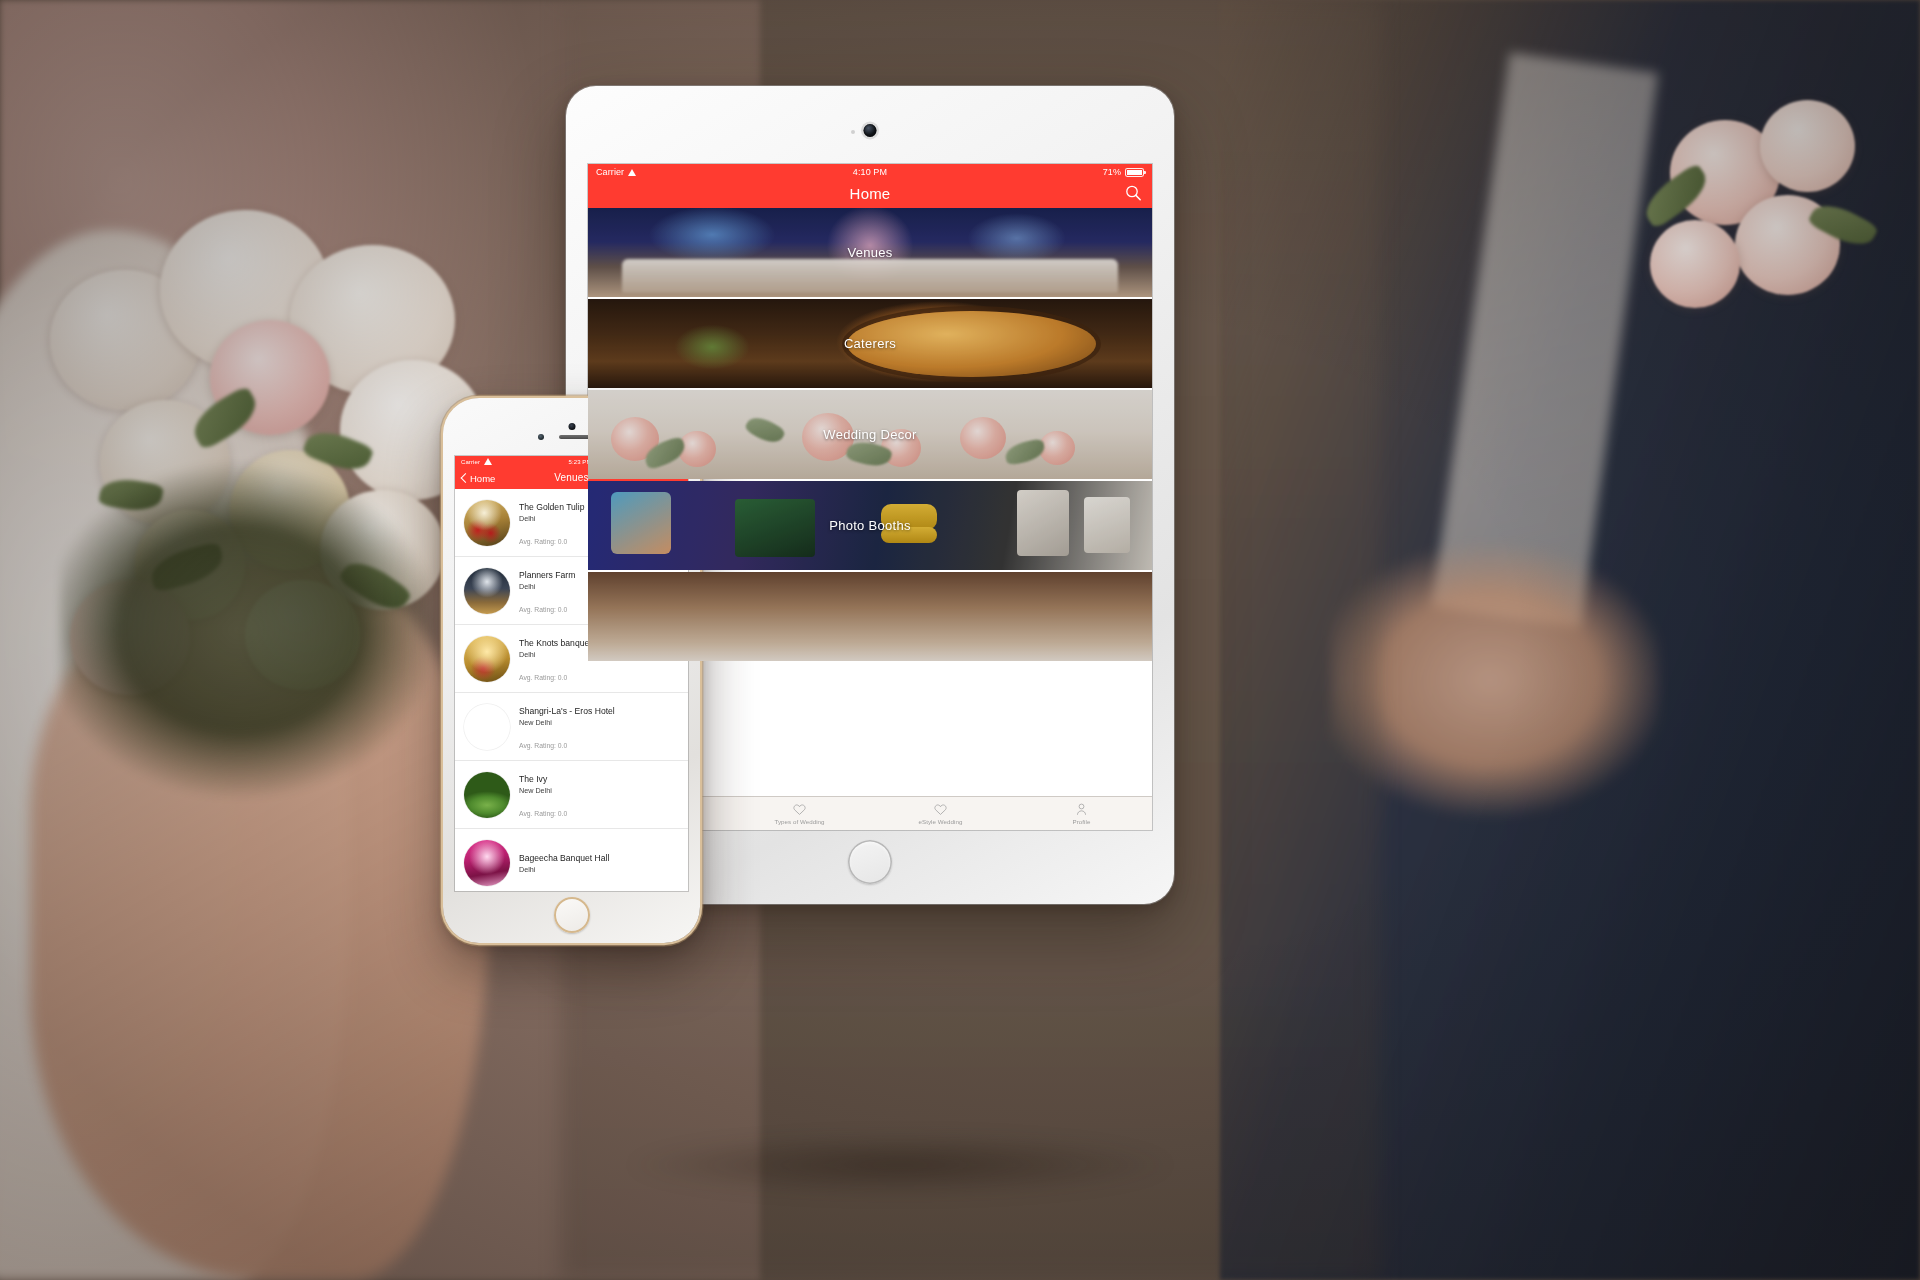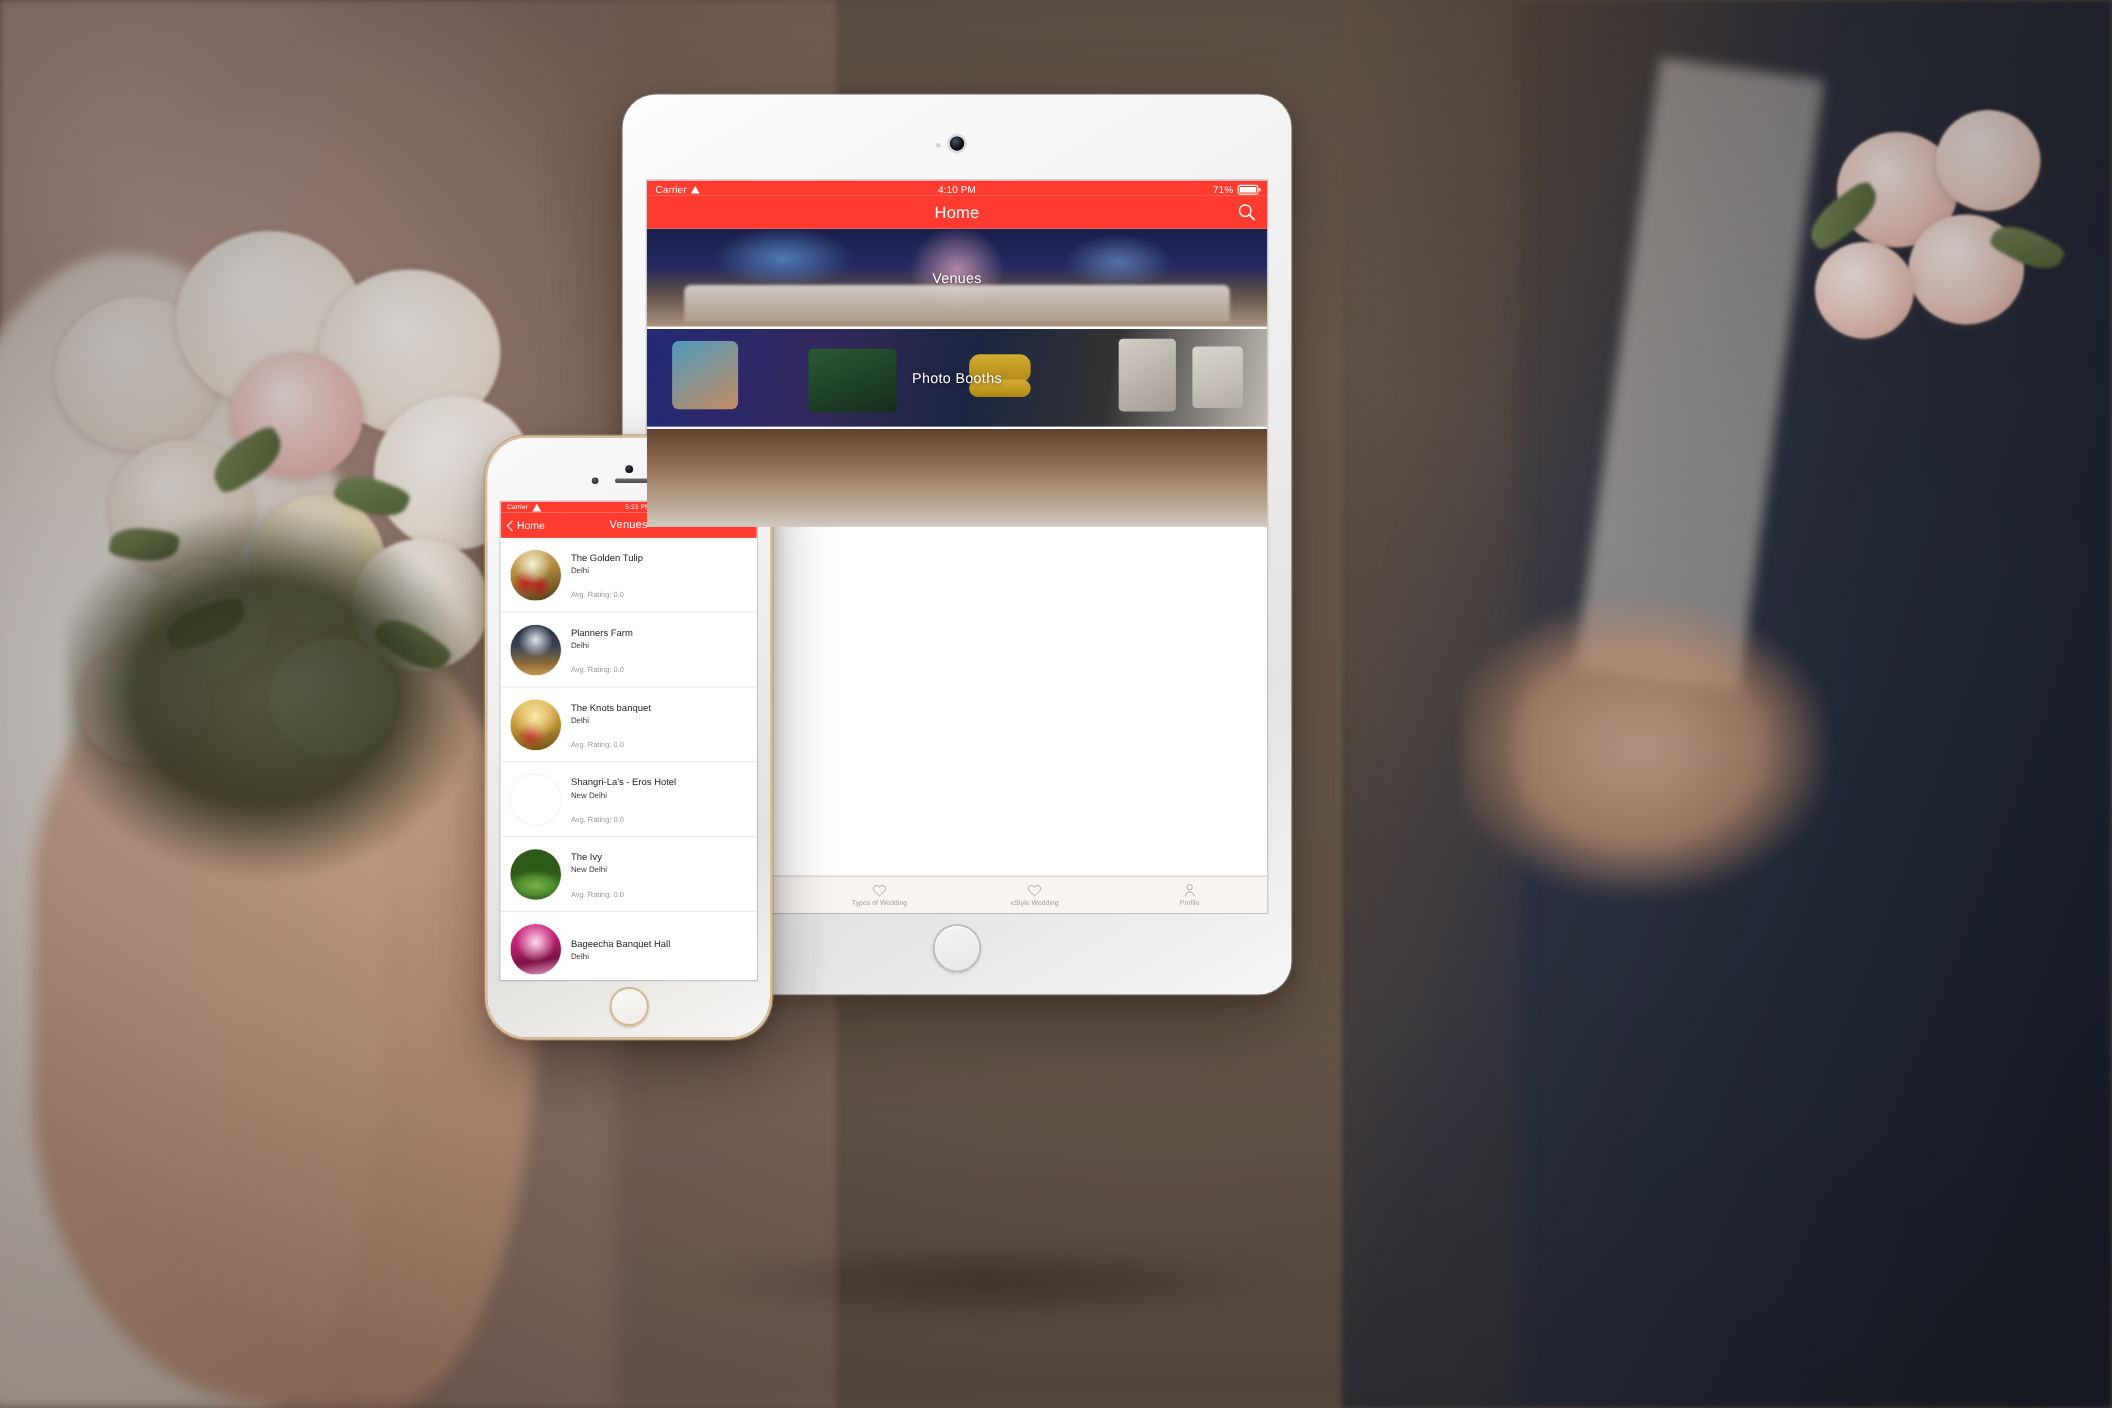--- a/index.html
+++ b/index.html
@@ -457,22 +457,43 @@
 
       <div class="cats">
 
         <div class="cat">
           <div class="art art-venues">
               <div class="tbl"></div>
             </div>
           <span class="label">Venues</span>
         </div>
 
-
-
+        <div class="cat">
+          <div class="art art-caterers">
+              <div class="pan"></div>
+            </div>
+          <span class="label">Caterers</span>
+        </div>
+
+
+        <div class="cat">
+          <div class="art art-decor">
+            <div class="rose" style="left:4%;top:30%;width:48px;height:44px;"></div>
+            <div class="rose" style="left:16%;top:46%;width:38px;height:36px;"></div>
+            <div class="rose" style="left:38%;top:26%;width:52px;height:48px;"></div>
+            <div class="rose" style="left:52%;top:44%;width:40px;height:38px;"></div>
+            <div class="rose" style="left:66%;top:30%;width:46px;height:42px;"></div>
+            <div class="rose" style="left:80%;top:46%;width:36px;height:34px;"></div>
+            <div class="grn" style="left:10%;top:58%;width:42px;height:22px;transform:rotate(-20deg);"></div>
+            <div class="grn" style="left:46%;top:60%;width:44px;height:22px;transform:rotate(16deg);"></div>
+            <div class="grn" style="left:74%;top:58%;width:40px;height:20px;transform:rotate(-12deg);"></div>
+            <div class="grn" style="left:28%;top:34%;width:38px;height:20px;transform:rotate(30deg);"></div>
+          </div>
+          <span class="label">Wedding Decor</span>
+        </div>
 
 
         <div class="cat">
           <div class="art art-booths">
             <div class="blk" style="left:4%;top:12%;width:60px;height:62px;background:linear-gradient(150deg,#5ab0d8,#e0a06f);border-radius:6px;"></div>
             <div class="blk" style="left:26%;top:20%;width:80px;height:58px;background:linear-gradient(160deg,#2f6a3d,#18321f);border-radius:4px;"></div>
             <div class="blk" style="left:52%;top:26%;width:56px;height:26px;background:linear-gradient(180deg,#f0c53c,#c89a17);border-radius:10px;"></div>
             <div class="blk" style="left:52%;top:52%;width:56px;height:16px;background:linear-gradient(180deg,#f0c53c,#c89a17);border-radius:10px;"></div>
             <div class="blk" style="left:76%;top:10%;width:52px;height:66px;background:linear-gradient(150deg,#efeae2,#b9b2a8);border-radius:4px;"></div>
             <div class="blk" style="left:88%;top:18%;width:46px;height:56px;background:linear-gradient(160deg,#f6f3ed,#cdc6bb);border-radius:4px;"></div>

